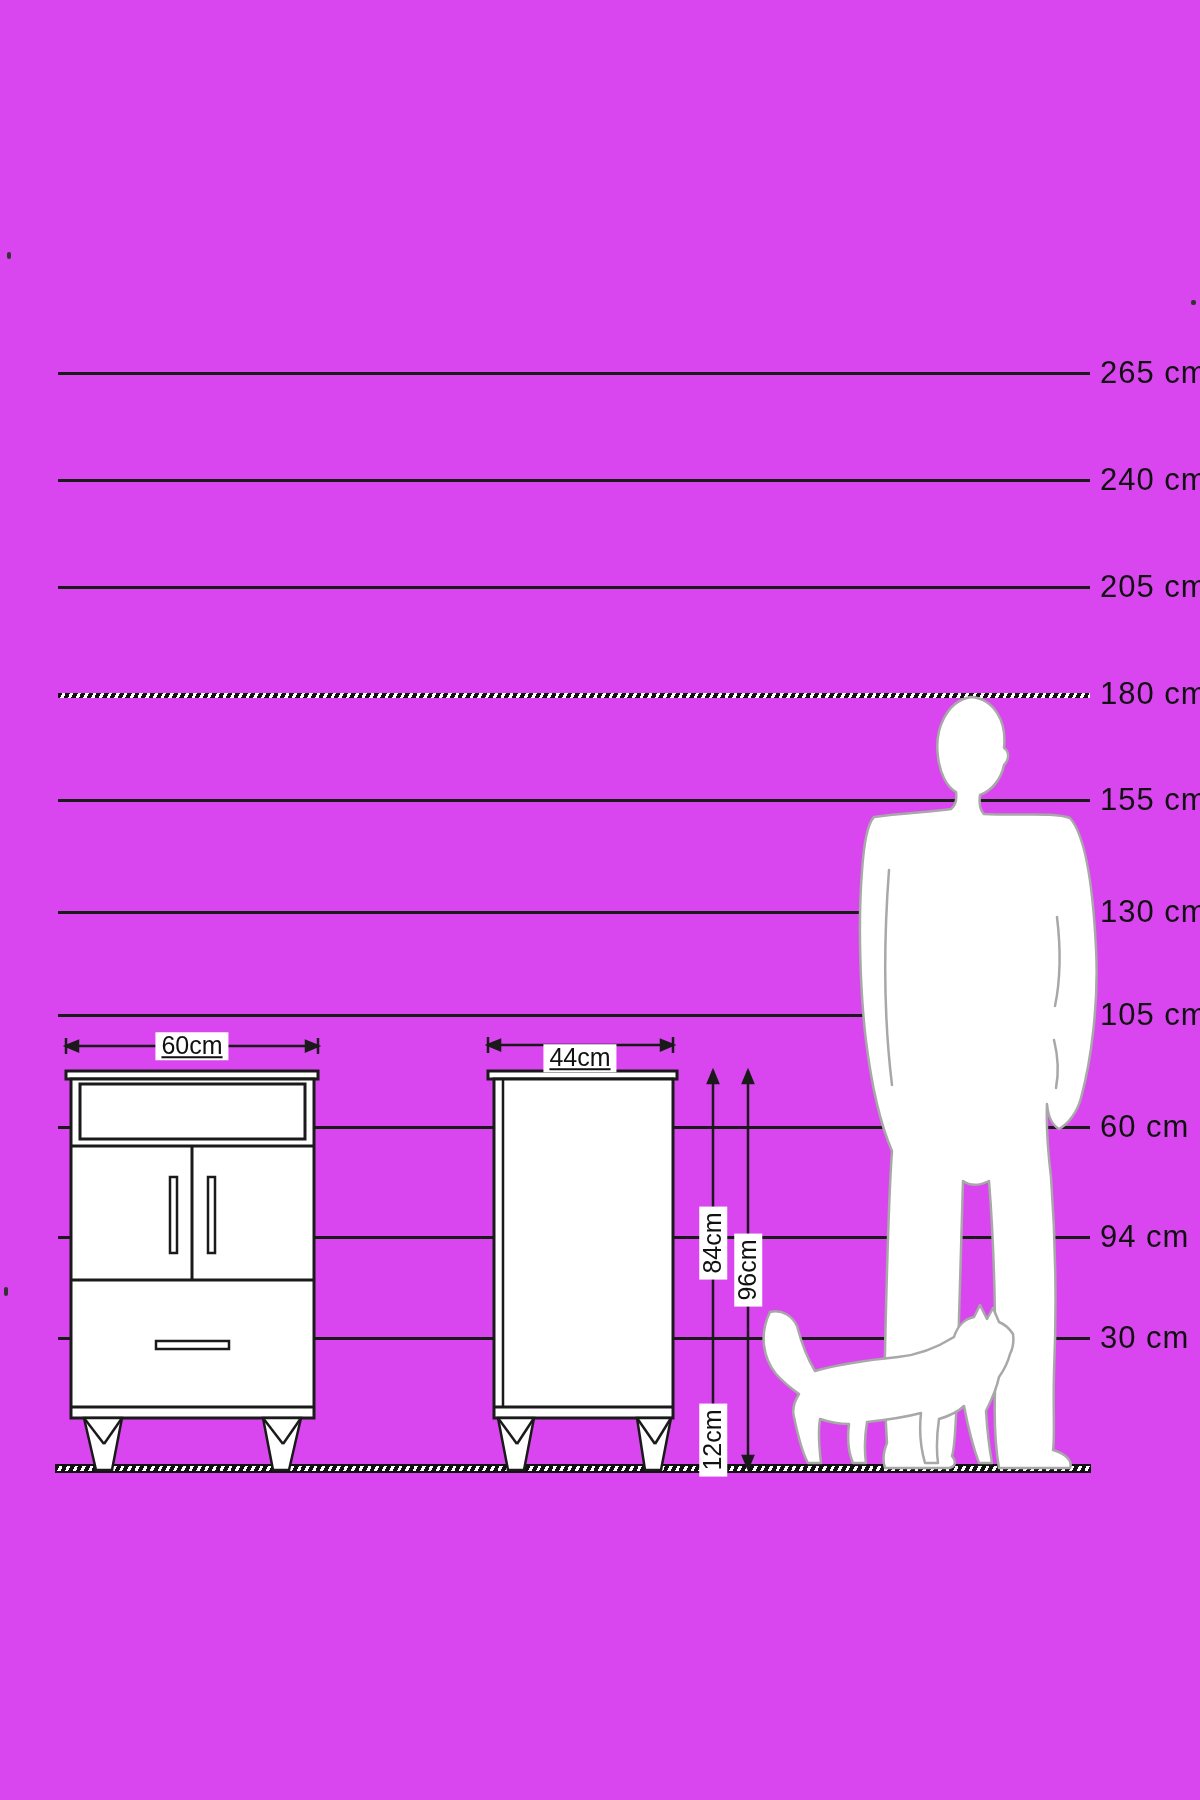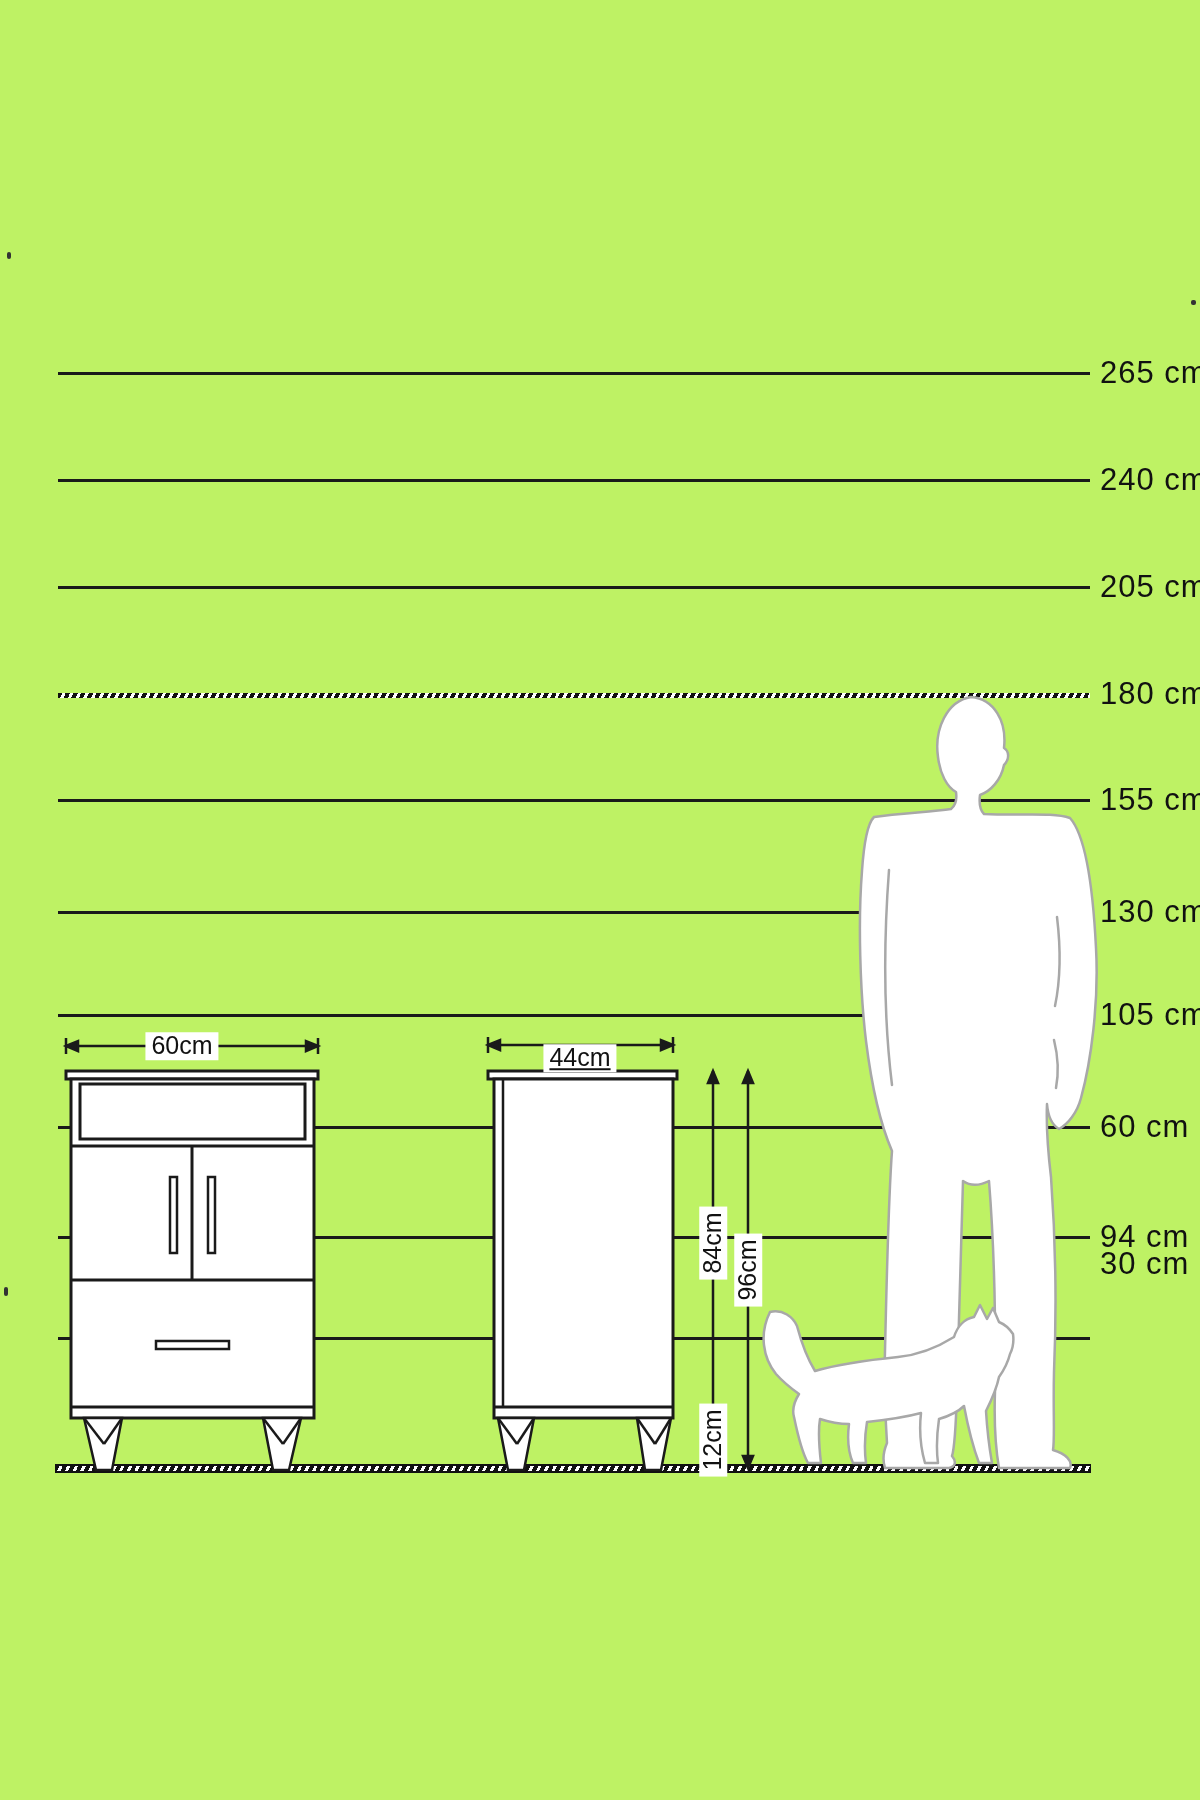--- a/index.html
+++ b/index.html
@@ -1,17 +1,17 @@
 <!DOCTYPE html>
 <html><head>
 <meta charset="utf-8">
 <style>
   html,body{margin:0;padding:0;background:#fff;}
   #canvas{
-    position:relative;width:1200px;height:1800px;background:#bef264;
+    position:relative;width:1200px;height:1800px;background:#d946ef;
     font-family:"Liberation Sans", sans-serif;overflow:hidden;
   }
   .scale-line{position:absolute;left:58px;width:1032px;height:3px;background:#1a1a1a;}
   .scale-line.hatched{height:5px;background:repeating-linear-gradient(115deg,#111 0 4px,#fff 4px 7px);}
   .scale-label{
     position:absolute;left:1100px;font-size:31px;color:#111;
     white-space:nowrap;transform:translateY(-50%);letter-spacing:1px;
   }
   .ground-line{
     position:absolute;left:55px;top:1464px;width:1036px;height:5px;
@@ -45,21 +45,21 @@
       <div class="scale-label" style="top: 800px;">155 cm</div>
       <div class="scale-line" style="top: 911px;"></div>
       <div class="scale-label" style="top: 912px;">130 cm</div>
       <div class="scale-line" style="top: 1014px;"></div>
       <div class="scale-label" style="top: 1015px;">105 cm</div>
       <div class="scale-line" style="top: 1126px;"></div>
       <div class="scale-label" style="top: 1127px;">60 cm</div>
       <div class="scale-line" style="top: 1236px;"></div>
       <div class="scale-label" style="top: 1237px;">94 cm</div>
       <div class="scale-line" style="top: 1337px;"></div>
-      <div class="scale-label" style="top: 1264px;">30 cm</div>
+      <div class="scale-label" style="top: 1338px;">30 cm</div>
     </div>
 
   <div class="ground-line"></div>
 
   <div class="speck" style="left:7px;top:252px;width:4px;height:7px;"></div>
   <div class="speck" style="left:4px;top:1287px;width:4px;height:9px;"></div>
   <div class="speck" style="left:1191px;top:300px;width:5px;height:5px;"></div>
 
   <svg class="layer" width="1200" height="1800" viewBox="0 0 1200 1800">
 
@@ -200,19 +200,19 @@
       </g>
 
       <g>
         <line x1="748" y1="1071" x2="748" y2="1468"></line>
         <polygon points="748,1071 743,1083 753,1083"></polygon>
         <polygon points="748,1468 743,1456 753,1456"></polygon>
       </g>
     </g>
   </svg>
 
-  <div class="dim-label horiz" style="left:182px;top:1046px;">60cm</div>
+  <div class="dim-label horiz" style="left:192px;top:1046px;text-decoration:underline;">60cm</div>
   <div class="dim-label horiz" style="left:580px;top:1058px;text-decoration:underline;">44cm</div>
   <div class="dim-label rot" style="left:713px;top:1243px;">84cm</div>
   <div class="dim-label rot" style="left:748px;top:1270px;">96cm</div>
   <div class="dim-label rot" style="left:713px;top:1440px;">12cm</div>
 
 </div>
 
 </body></html>

